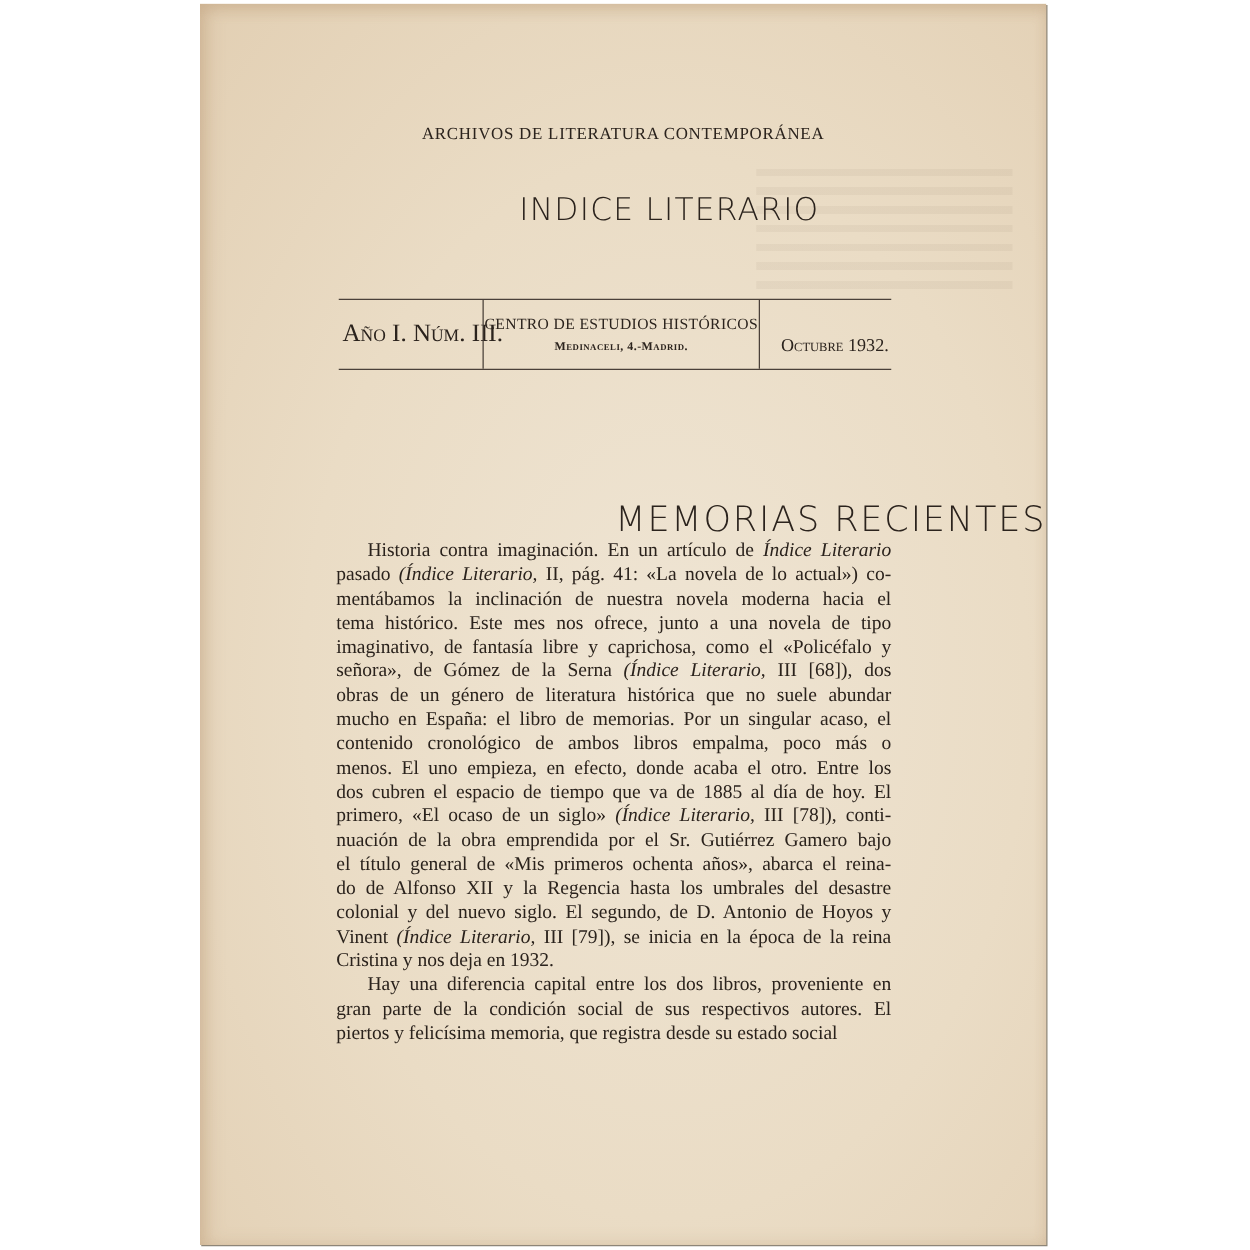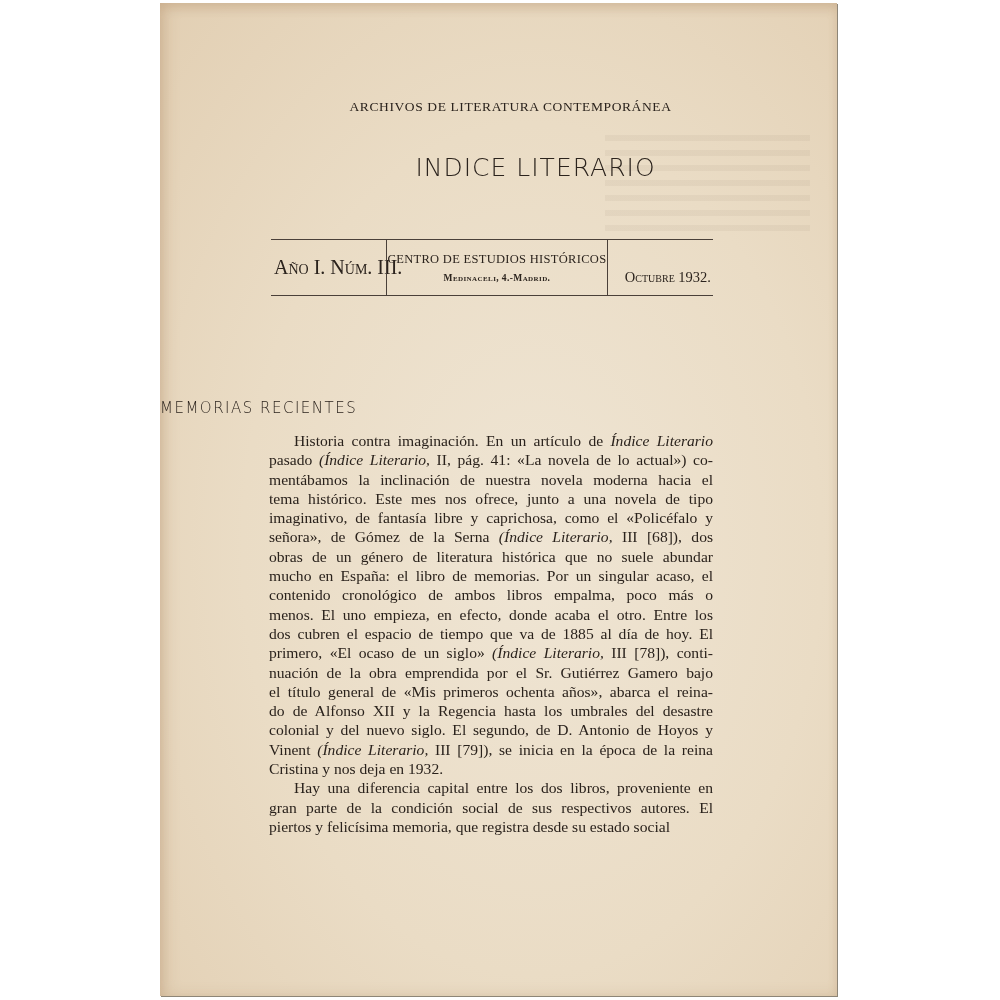--- a/index.html
+++ b/index.html
@@ -8,21 +8,21 @@
     font-family: "DejaVu Serif", "Liberation Serif", serif;
   }
   .page {
     position: absolute; left: 160px; top: 3px; width: 677px; height: 993px;
     background: radial-gradient(ellipse at 55% 55%, #efe5d4 0%, #eadcc5 55%, #e2cfb3 100%);
     box-shadow: 1px 1px 0 #8d8577, inset 6px 0 14px rgba(170,130,90,0.25), inset 0 6px 10px rgba(170,130,90,0.2);
     color: #2a221c;
   }
   .series {
     position: absolute; top: 96px; left: 0; width: 100%; text-align: center;
-    font-family: "Liberation Serif", serif; font-size: 13.5px; letter-spacing: 0.6px; color: #2b231d; padding-left: 12px;
+    font-family: "Liberation Serif", serif; font-size: 13.5px; letter-spacing: 0.6px; color: #2b231d;
   }
   .title {
     position: absolute; top: 150px; left: 0; width: 100%; text-align: center;
     font-family: "DejaVu Sans", "Liberation Sans", sans-serif; font-weight: 300;
     font-size: 25px; letter-spacing: 1px; color: #2b231d; margin-left: 37px;
   }
   .masthead {
     position: absolute; left: 111px; top: 236px; width: 442px; height: 55px;
     border-top: 1px solid #4a4039; border-bottom: 1px solid #4a4039;
     display: flex; align-items: center;
@@ -31,23 +31,23 @@
   .mh-left { width: 112px; font-size: 20px; padding-left: 3px; white-space: nowrap; }
   .mh-center {
     width: 220px; height: 55px; border-left: 1px solid #4a4039; border-right: 1px solid #4a4039;
     display: flex; flex-direction: column; align-items: center; justify-content: center;
   }
   .mh-center .c1 { font-size: 12.5px; letter-spacing: 0.3px; }
   .mh-center .c2 { font-size: 9.5px; margin-top: 6px; letter-spacing: 0.4px; font-weight: bold; }
   .mh-right { flex: 1; text-align: right; font-size: 14.5px; padding-right: 2px; margin-top: 20px; }
   .sc { font-variant: small-caps; }
   .section-title {
-    position: absolute; top: 396px; left: 0; width: 100%; text-align: left;
+    position: absolute; top: 396px; left: 0; width: 100%; text-align: right;
     font-family: "DejaVu Sans", "Liberation Sans", sans-serif; font-weight: 300;
-    font-size: 15px; letter-spacing: 1.5px; color: #2b231d;
+    font-size: 28px; letter-spacing: 1.5px; color: #2b231d;
   }
   .body-text {
     position: absolute; left: 109px; top: 428px; width: 444px;
     font-family: "Liberation Serif", serif; font-size: 15.6px; line-height: 19.3px;
     text-align: justify; color: #2a221c;
   }
   .body-text .ln { display: block; text-align: justify; text-align-last: justify; white-space: nowrap; }
   .body-text .ln.last { text-align-last: left; }
   .body-text .ln.indent { padding-left: 25px; }
   .body-text i { font-style: italic; }

